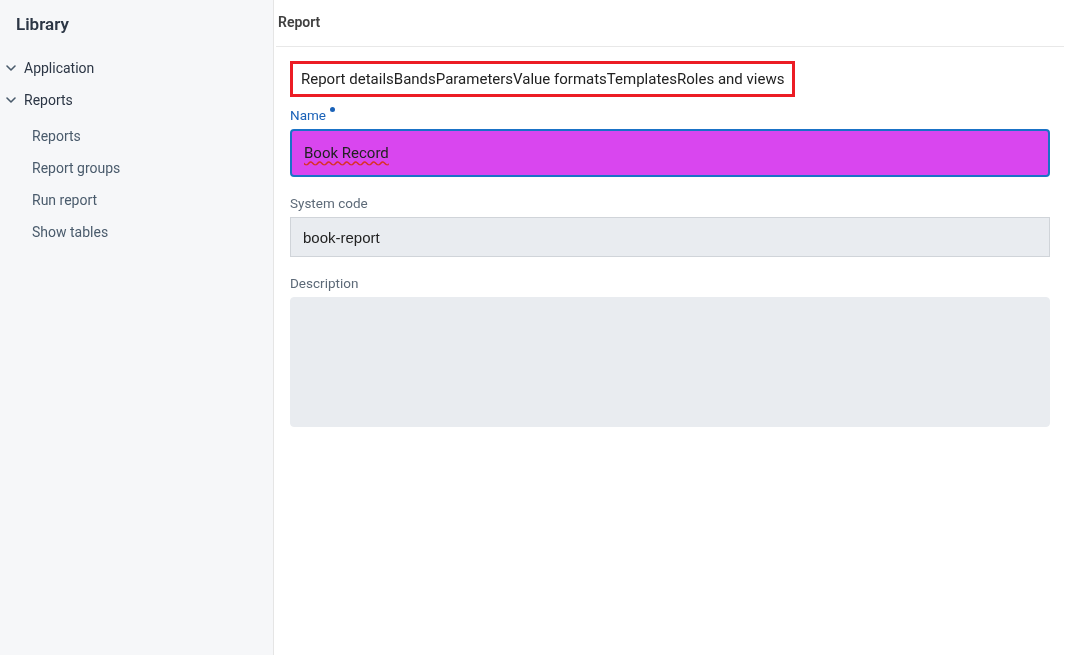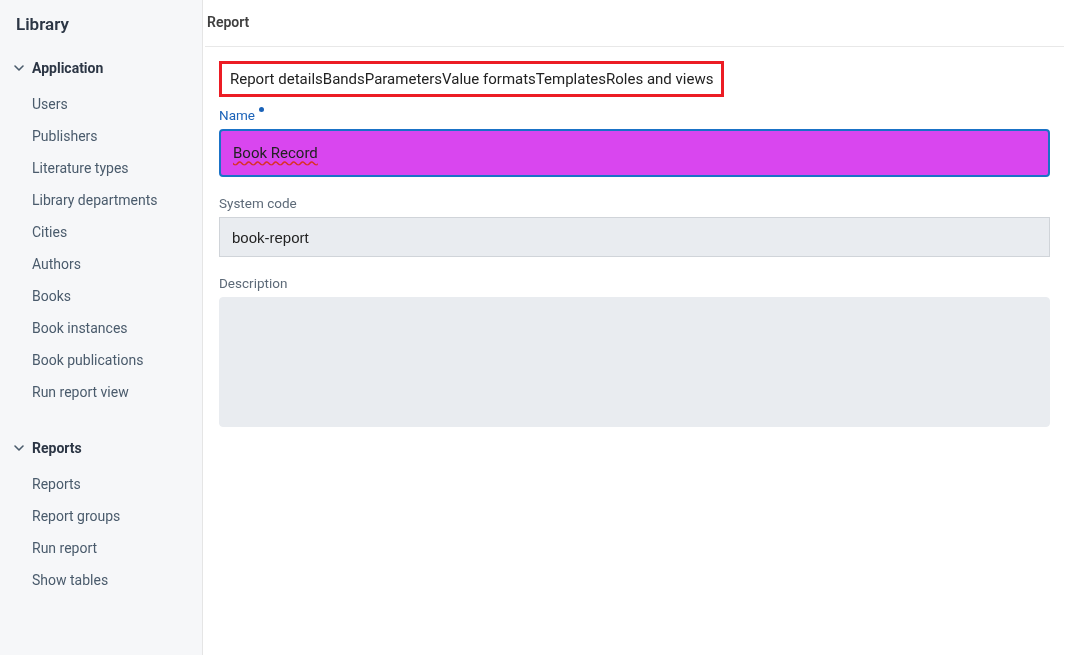--- a/index.html
+++ b/index.html
@@ -7,40 +7,40 @@
       font-family: -apple-system, BlinkMacSystemFont, "Segoe UI", Roboto, Arial, sans-serif;
       font-size: 14px;
       color: #333;
       background: #fff;
       display: flex;
       height: 655px;
       width: 1078px;
       overflow: hidden;
     }
     .sidebar {
-      width: 203px;
+      width: 274px;
       background: #f6f7f9;
       border-right: 1px solid #e5e5e5;
       padding: 14px 0;
       flex-shrink: 0;
     }
     .sidebar-title {
       font-size: 17px;
       font-weight: 600;
       color: #2c3645;
       padding: 0 16px 18px 16px;
     }
     .section-header {
       display: flex;
       align-items: center;
       gap: 6px;
-      padding: 8px 12px;
+      padding: 8px 4px;
       cursor: pointer;
       color: #2c3645;
-      font-weight: 700;
+      font-weight: 400;
       font-size: 14px;
     }
     .chevron {
       width: 14px;
       height: 14px;
       display: inline-flex;
       align-items: center;
       justify-content: center;
     }
     .sidebar-items {
@@ -149,32 +149,20 @@
 <div class="sidebar">
   <div class="sidebar-title">Library</div>
 
   <div class="section-header">
     <span class="chevron">
       <svg width="12" height="12" viewBox="0 0 12 12">
           <path d="M2 4 L6 8 L10 4" stroke="#4a5b6c" stroke-width="1.6" fill="none" stroke-linecap="round" stroke-linejoin="round"></path>
         </svg>
     </span>
     <span>Application</span>
-  </div>
-  <div class="sidebar-items">
-    <div class="sidebar-item">Users</div>
-    <div class="sidebar-item">Publishers</div>
-    <div class="sidebar-item">Literature types</div>
-    <div class="sidebar-item">Library departments</div>
-    <div class="sidebar-item">Cities</div>
-    <div class="sidebar-item">Authors</div>
-    <div class="sidebar-item">Books</div>
-    <div class="sidebar-item">Book instances</div>
-    <div class="sidebar-item">Book publications</div>
-    <div class="sidebar-item">Run report view</div>
   </div>
 
   <div class="section-header">
     <span class="chevron">
       <svg width="12" height="12" viewBox="0 0 12 12">
           <path d="M2 4 L6 8 L10 4" stroke="#4a5b6c" stroke-width="1.6" fill="none" stroke-linecap="round" stroke-linejoin="round"></path>
         </svg>
     </span>
     <span>Reports</span>
   </div>

